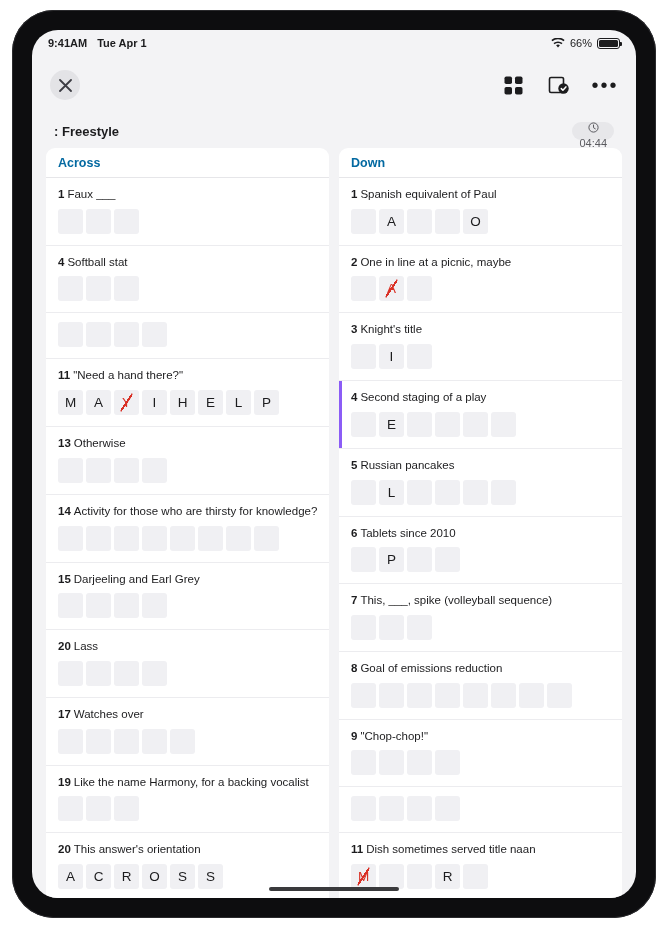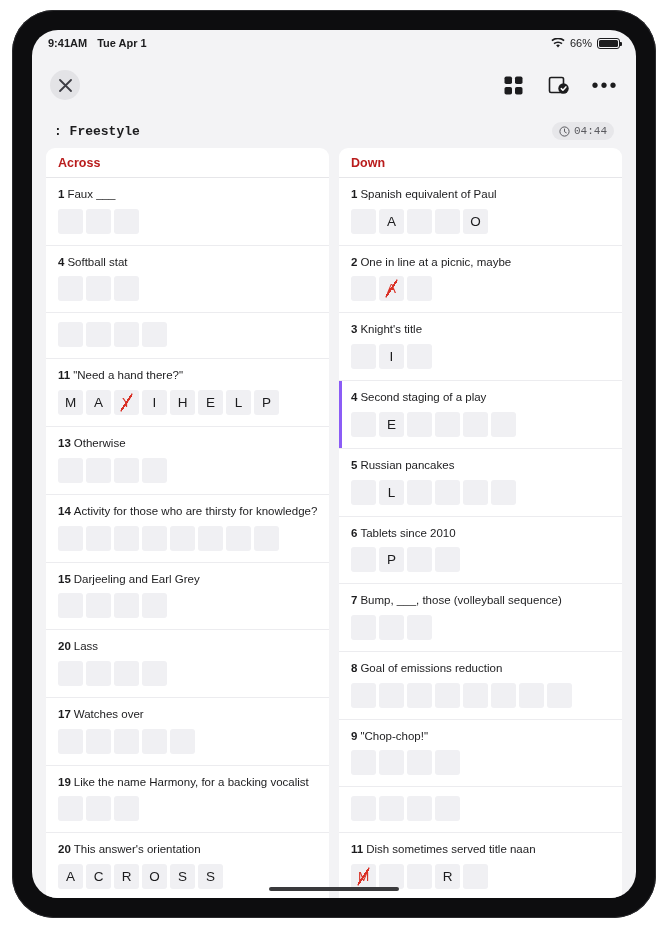--- a/index.html
+++ b/index.html
@@ -110,34 +110,34 @@
   
   .puzzle-header {
     position: absolute;
     left: 0; top: 84px;
     width: 604px;
     height: 34px;
     display: flex;
     align-items: center;
     padding: 0 22px;
     box-sizing: border-box;
-    font-family: Liberation Mono, monospace;
   }
   .puzzle-title { font-size: 13px; font-weight: 700; color: #1c1c1e; }
   .timer {
     margin-left: auto;
     background: #e7e7ea;
     border-radius: 9px;
     height: 18px;
     padding: 0 7px;
     display: flex;
     align-items: center;
     gap: 4px;
     font-size: 11px;
     color: #5a5a5f;
+    flex-direction: column;
   }
   .clock-ico { width: 11px; height: 11px; }
   
   .columns {
     position: absolute;
     left: 14px; top: 118px;
     width: 576px;
     height: 750px;
     display: flex;
     gap: 10px;
@@ -149,21 +149,21 @@
     overflow: hidden;
     position: relative;
   }
   .col-head {
     height: 29px;
     display: flex;
     align-items: center;
     padding-left: 12px;
     font-size: 12.5px;
     font-weight: 700;
-    color: #b91c1c;
+    color: #0369a1;
     border-bottom: 1px solid #e6e6e9;
   }
   .col-body { position: relative; }
   .clue {
     position: relative;
     padding: 9px 10px 11px 12px;
     border-bottom: 1px solid #ececef;
     box-sizing: border-box;
   }
   .clue.barred::before {
@@ -439,21 +439,21 @@
               <div class="clue">
                 <div class="clue-text"><span class="clue-num">6</span><span>Tablets since 2010</span></div>
                 <div class="cells">
                   <div class="cell"></div>
                   <div class="cell">P</div>
                   <div class="cell"></div>
                   <div class="cell"></div>
                 </div>
               </div>
               <div class="clue">
-                <div class="clue-text"><span class="clue-num">7</span><span>Bump, ___, those (volleyball sequence)</span></div>
+                <div class="clue-text"><span class="clue-num">7</span><span>This, ___, spike (volleyball sequence)</span></div>
                 <div class="cells">
                   <div class="cell"></div>
                   <div class="cell"></div>
                   <div class="cell"></div>
                 </div>
               </div>
               <div class="clue">
                 <div class="clue-text"><span class="clue-num">8</span><span>Goal of emissions reduction</span></div>
                 <div class="cells">
                   <div class="cell"></div>

